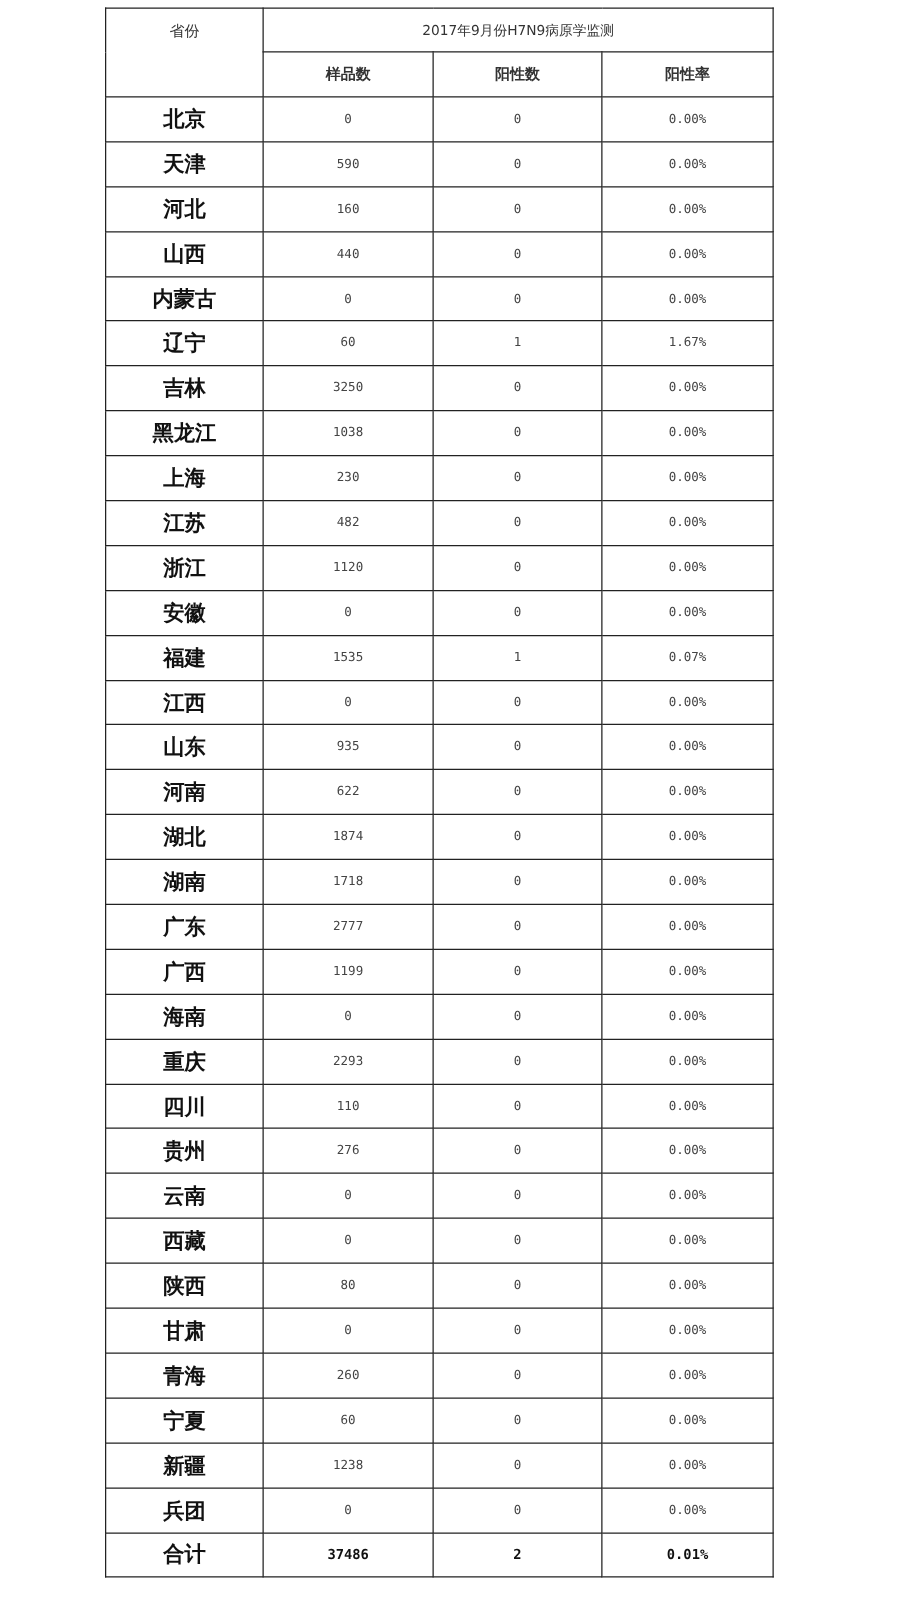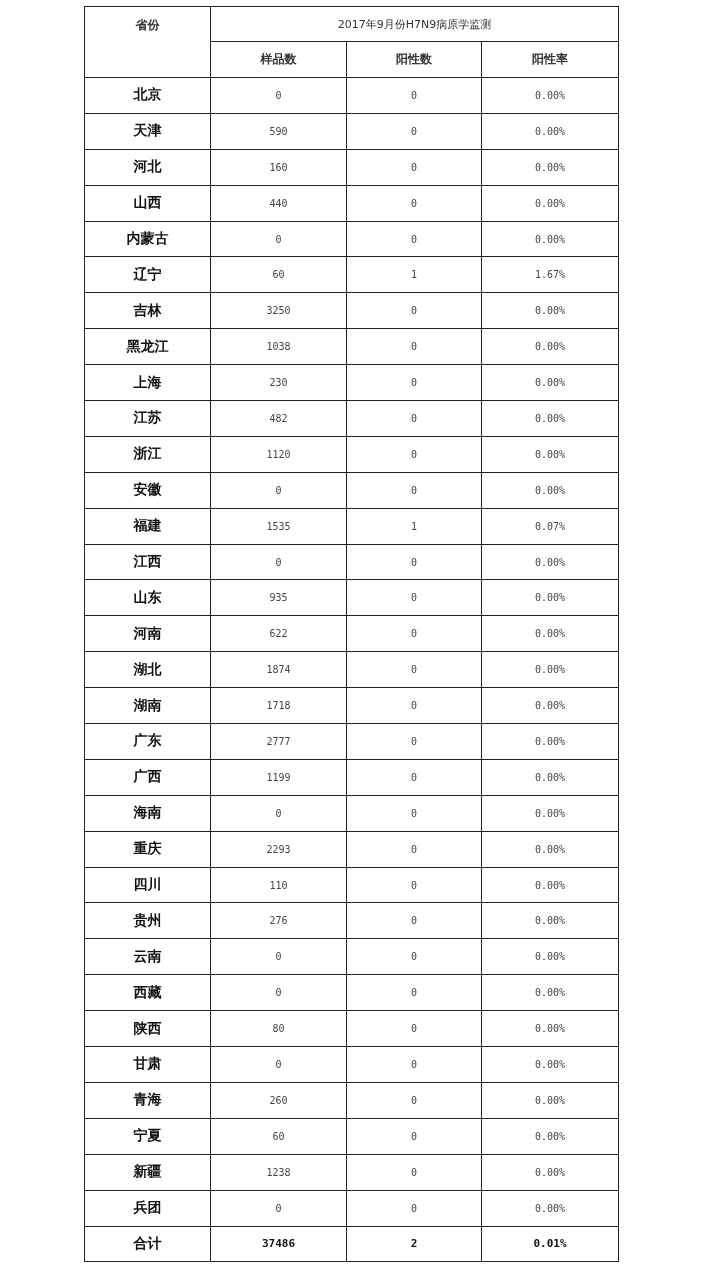--- a/index.html
+++ b/index.html
@@ -11,24 +11,24 @@
     width: 535px;
   }
   table.data td, table.data th {
     border: 1.4px solid #222;
     text-align: center; vertical-align: middle;
     padding: 0; overflow: hidden; white-space: nowrap;
   }
   col.c1 { width: 126px; } col.c2 { width: 136px; }
   col.c3 { width: 135px; } col.c4 { width: 137px; }
   tr.h1 th { height: 34px; font-weight: normal; font-size: 11px; color: #333; }
-  tr.h1 th.prov { vertical-align: top; padding-top: 10px; font-size: 12px; font-weight: bold; }
+  tr.h1 th.prov { vertical-align: top; padding-top: 10px; font-size: 12px; }
   tr.h2 th { height: 35px; font-weight: bold; font-size: 12px; color: #333; }
   tr.row td { height: 34.9px; }
-  td.prov { font-weight: bold; font-size: 14px; color: #111; }
+  td.prov { font-weight: bold; font-size: 17px; color: #111; }
   td.num { font-family: "DejaVu Sans Mono", monospace; font-size: 10px; color: #444; }
   tr.total td.num { font-weight: bold; color: #111; font-size: 11px; }
   .watermark {
     position: absolute; left: 548px; top: 1234px;
     display: flex; align-items: center; gap: 20px;
     font-size: 19px; color: #9a9a9a; background: rgba(255,255,255,0.55); margin-top: 48px;
   }
   .wm-icon { width: 20px; height: 16px; position: relative; }
   .wm-icon span { position:absolute; border:1.5px solid #bbb; border-radius:50%; }
   .wm-icon .b1 { left:0; top:2px; width:12px; height:10px; }

